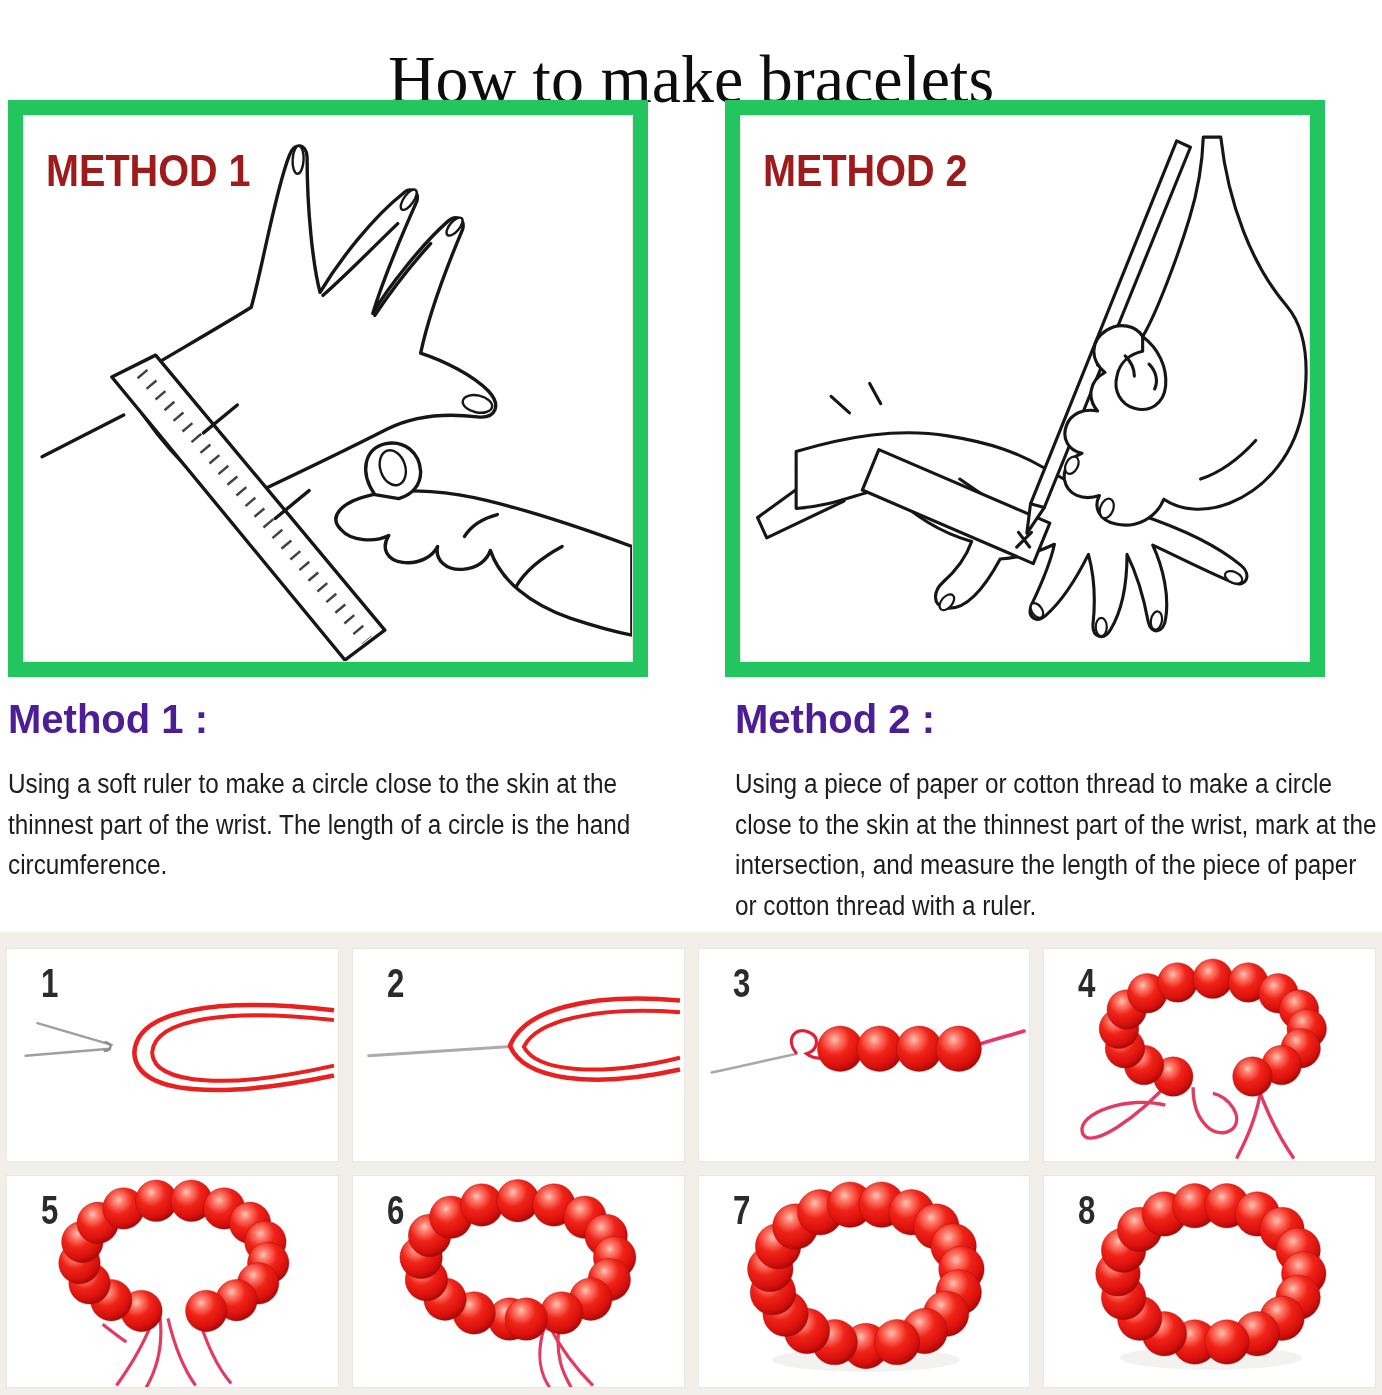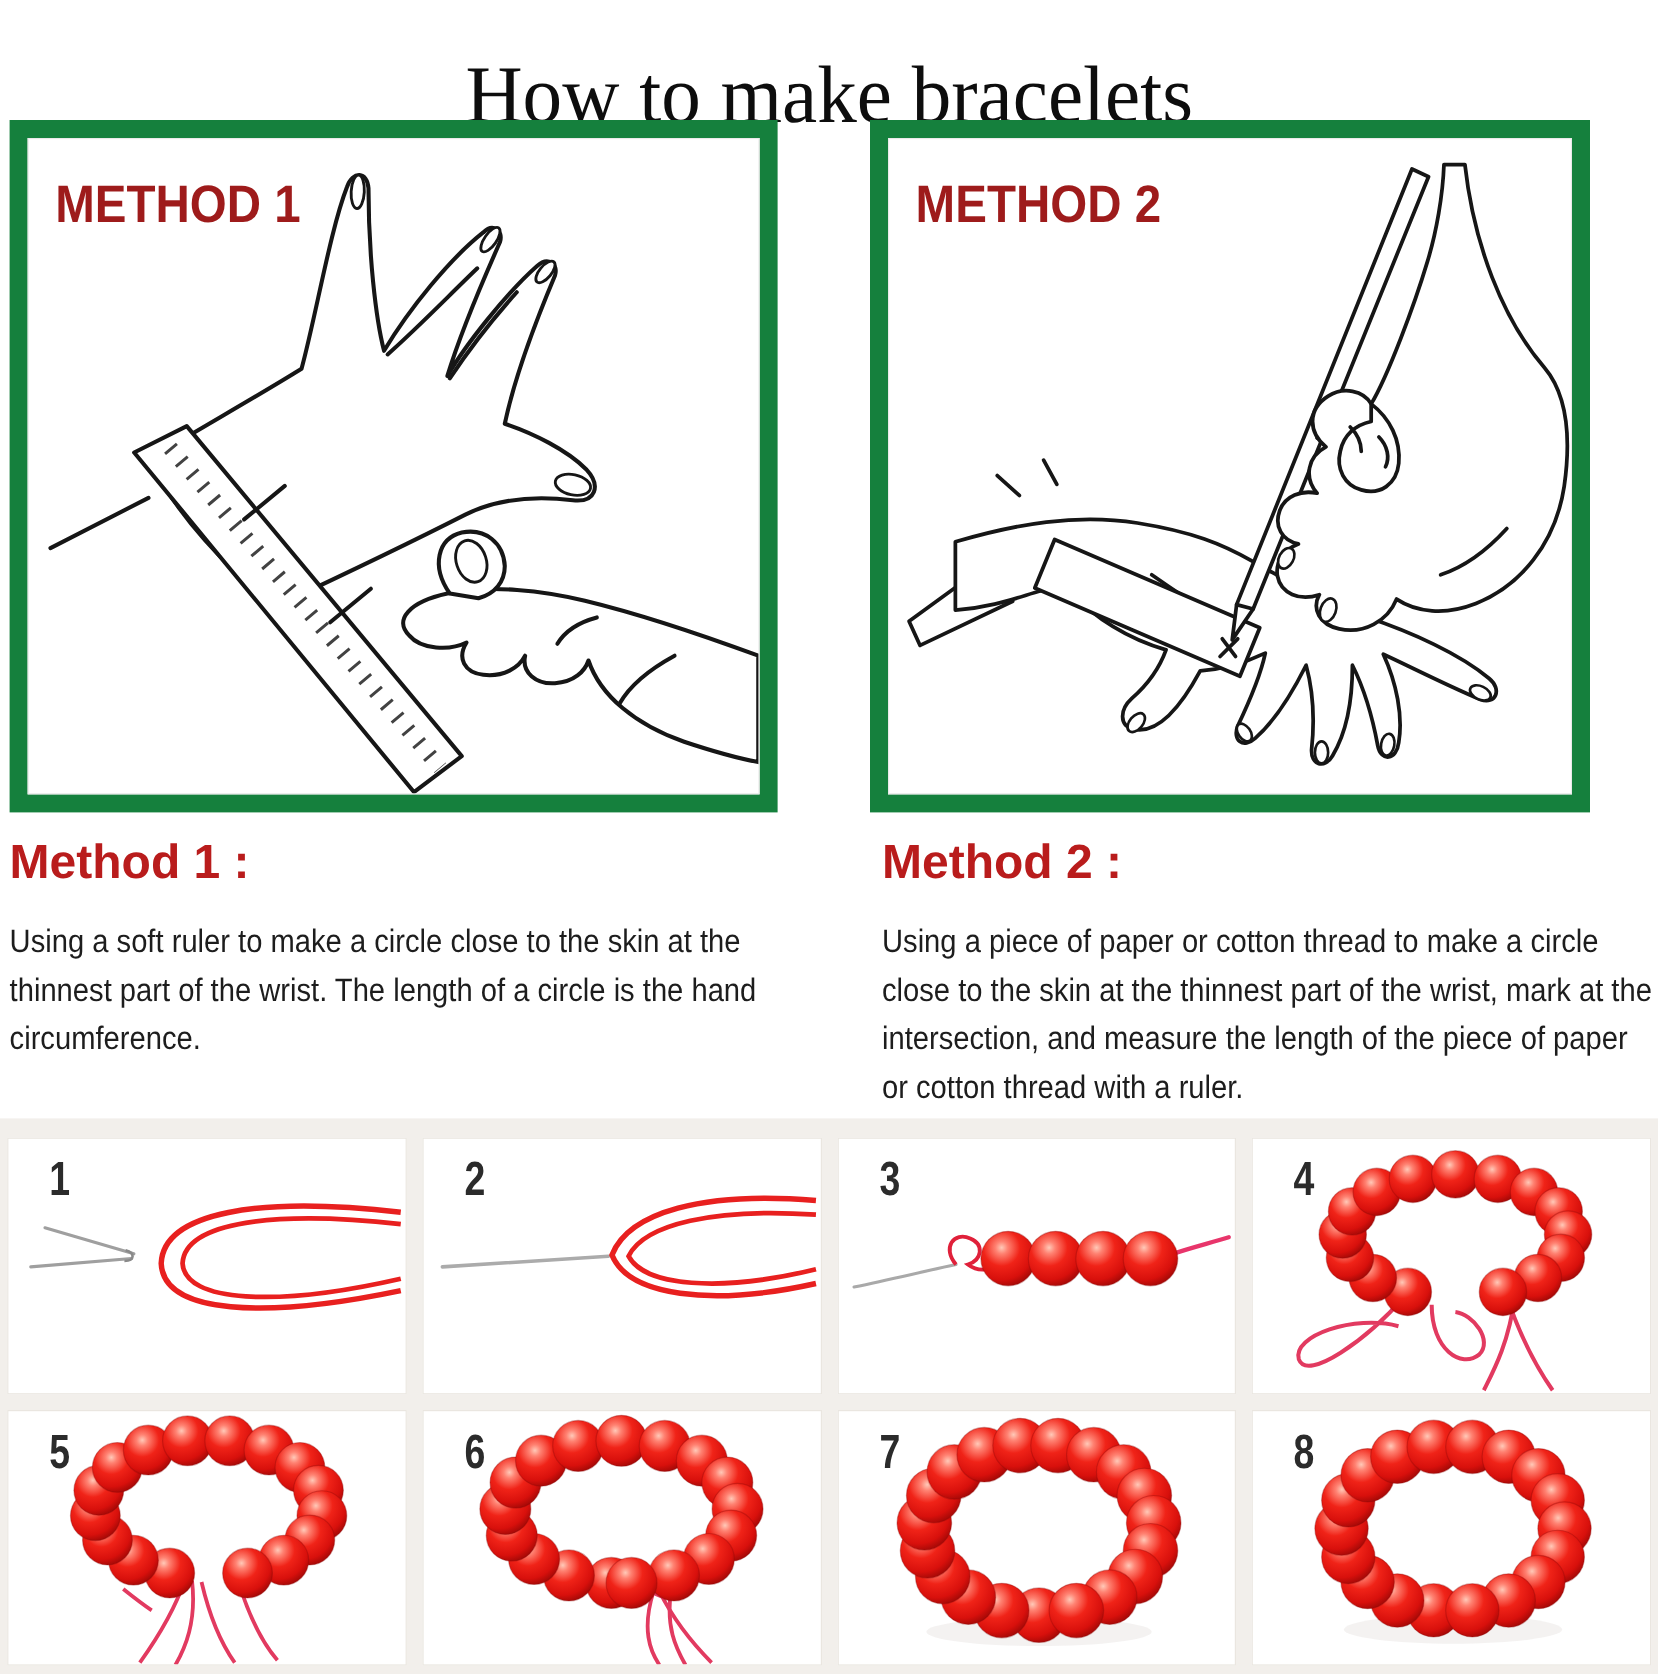--- a/index.html
+++ b/index.html
@@ -1,31 +1,31 @@
 <!DOCTYPE html>
 <html><head>
 <meta charset="utf-8">
 <style>
   html,body{margin:0;padding:0;background:#fff;}
   .canvas{position:relative;width:1382px;height:1395px;background:#fff;overflow:hidden;
           font-family:"Liberation Sans",sans-serif;color:#1d1d1d;padding-left:27px;}
   .page-title{position:absolute;top:-6px;left:0;width:1382px;text-align:center;
               font-family:"Liberation Serif",serif;font-weight:400;font-size:68px;color:#0d0d0d;
               transform:scaleX(.97);transform-origin:center top;letter-spacing:0;}
-  .method-box{position:absolute;top:100px;height:577px;background:#15803d;padding:15px;box-sizing:border-box;}
+  .method-box{position:absolute;top:100px;height:577px;background:#22c55e;padding:15px;box-sizing:border-box;}
   .method-box.m1{left:8px;width:640px;}
   .method-box.m2{left:725px;width:600px;}
   .method-inner{position:relative;width:100%;height:100%;background:#fff;border:1px solid #e9e9e9;box-sizing:border-box;}
   .method-tag{position:absolute;left:22px;top:30px;font-weight:700;font-size:44px;color:#9e1b1b;
               transform:scaleX(.9);transform-origin:left top;letter-spacing:0;}
   .method-art{position:absolute;left:0;top:0;width:100%;height:100%;}
   .text-col{position:absolute;top:697px;}
   .text-col.t1{left:8px;width:700px;}
   .text-col.t2{left:735px;width:720px;}
-  .text-col h2{margin:0 0 22px 0;font-size:40px;font-weight:700;color:#b91c1c;}
+  .text-col h2{margin:0 0 22px 0;font-size:40px;font-weight:700;color:#4c1d95;}
   .text-col p{margin:0;font-size:27px;line-height:1.5;color:#1d1d1d;
               transform:scaleX(.9);transform-origin:left top;width:100%;}
   .steps-grid{position:absolute;left:0;top:932px;width:1382px;height:463px;background:#f2efeb;
               box-sizing:border-box;padding:16px 6px 7px 6px;
               display:grid;grid-template-columns:repeat(4,1fr);grid-template-rows:1fr 1fr;gap:13px;}
   .cell{position:relative;background:#fff;border:1px solid #eae6e0;box-sizing:border-box;overflow:hidden;}
   .cell .num{position:absolute;left:34px;top:12px;font-size:40px;font-weight:700;color:#2b2b2b;
              transform:scaleX(.78);transform-origin:left top;}
   .cell .art{position:absolute;inset:0;width:100%;height:100%;}
   svg .ink{stroke:#161616;stroke-width:3.4;stroke-linecap:round;stroke-linejoin:round;fill:none;}

